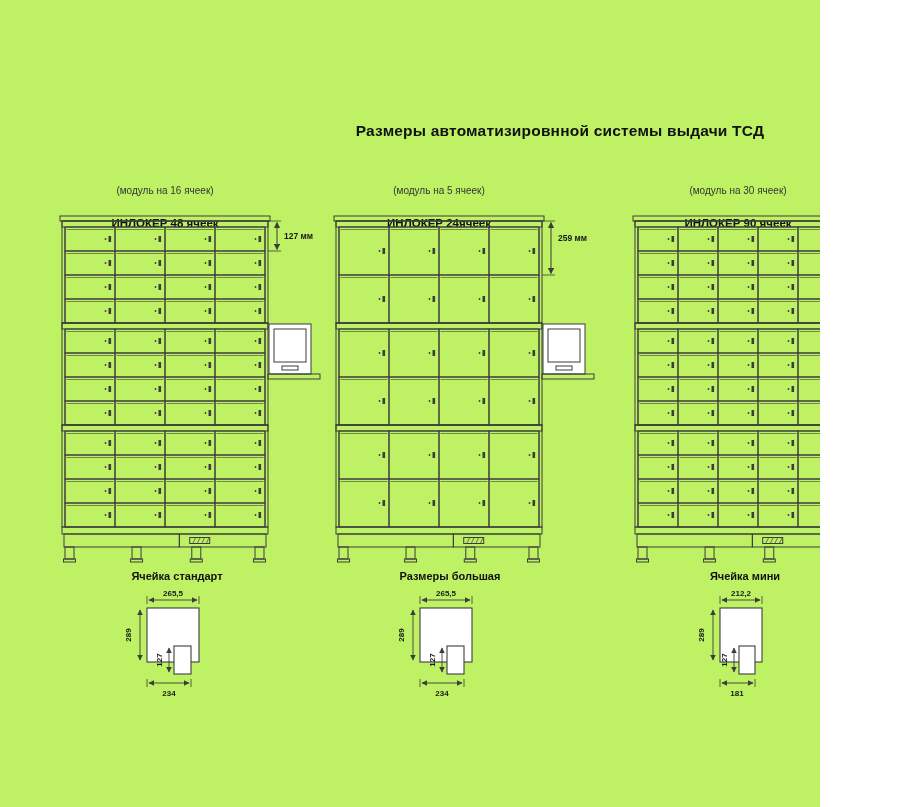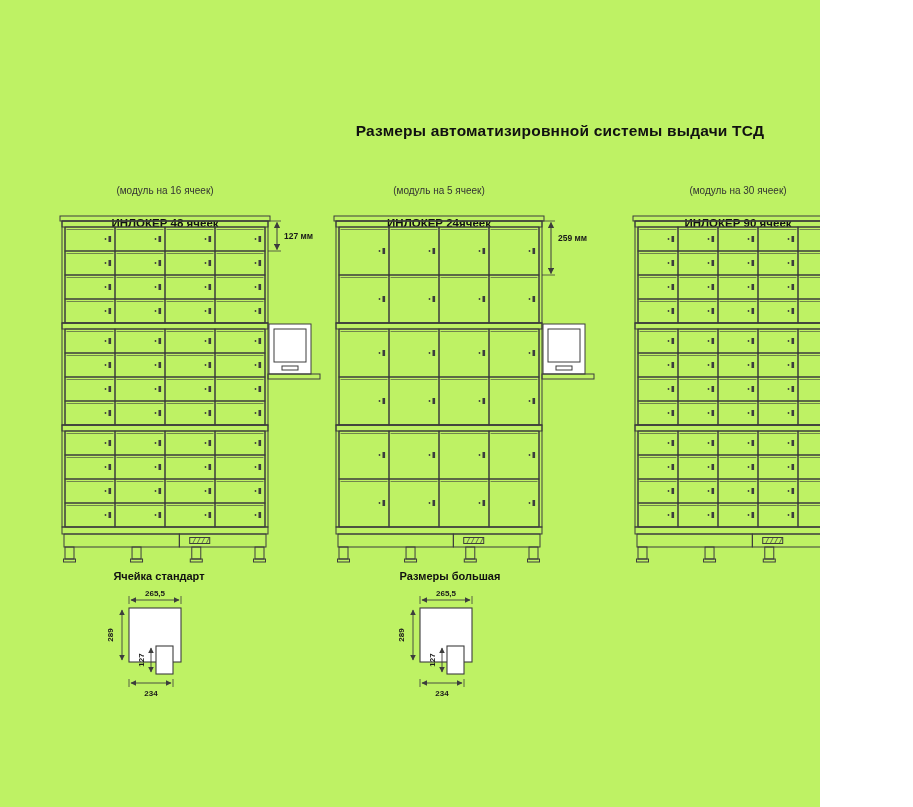--- a/index.html
+++ b/index.html
@@ -701,21 +701,21 @@
           <line x1="227" y1="14.5" x2="227" y2="41.5" stroke="#3d3d3d" stroke-width="1" marker-start="url(#ah)" marker-end="url(#ah)"></line>
           <rect x="219" y="116" width="42" height="50" fill="#ffffff" stroke="#3d3d3d" stroke-width="1"></rect>
           <rect x="224" y="121" width="32" height="33" fill="none" stroke="#3d3d3d" stroke-width="1"></rect>
           <rect x="232" y="158" width="16" height="4" fill="none" stroke="#3d3d3d" stroke-width="1"></rect>
           <rect x="218" y="166" width="52" height="5" fill="none" stroke="#3d3d3d" stroke-width="1"></rect>
         </g>
       <text class="cab-dim" x="234" y="31">127 мм</text>
     </svg>
   </div>
 
-  <div class="cell-fig" style="left:79px">
+  <div class="cell-fig" style="left:97px">
     <div class="cell-title">Ячейка стандарт</div>
     <svg class="cell-svg" width="150" height="118">
       <line class="dim" x1="47" y1="12" x2="95" y2="12" marker-start="url(#ah)" marker-end="url(#ah)"></line>
       <line class="dim-t" x1="45" y1="8" x2="45" y2="16"></line>
       <line class="dim-t" x1="97" y1="8" x2="97" y2="16"></line>
       <text class="dim-txt" x="71" y="8" text-anchor="middle">265,5</text>
       <rect class="shape" x="45" y="20" width="52" height="54"></rect>
       <line class="dim" x1="38" y1="22" x2="38" y2="72" marker-start="url(#ah)" marker-end="url(#ah)"></line>
       <text class="dim-txt" text-anchor="middle" transform="rotate(-90 29 47)" x="29" y="47">289</text>
       <rect class="shape" x="72" y="58" width="17" height="28"></rect>
@@ -741,14 +741,33 @@
       <rect class="shape" x="72" y="58" width="17" height="28"></rect>
       <line class="dim" x1="67" y1="60" x2="67" y2="84" marker-start="url(#ah)" marker-end="url(#ah)"></line>
       <text class="dim-txt" text-anchor="middle" transform="rotate(-90 60 72)" x="60" y="72">127</text>
       <line class="dim" x1="47" y1="95" x2="87" y2="95" marker-start="url(#ah)" marker-end="url(#ah)"></line>
       <line class="dim-t" x1="45" y1="91" x2="45" y2="99"></line>
       <line class="dim-t" x1="89" y1="91" x2="89" y2="99"></line>
       <text class="dim-txt" x="67" y="108" text-anchor="middle">234</text>
     </svg>
   </div>
 
+  <div class="cell-fig" style="left:665px">
+    <div class="cell-title">Ячейка мини</div>
+    <svg class="cell-svg" width="150" height="118">
+      <line class="dim" x1="52" y1="12" x2="90" y2="12" marker-start="url(#ah)" marker-end="url(#ah)"></line>
+      <line class="dim-t" x1="50" y1="8" x2="50" y2="16"></line>
+      <line class="dim-t" x1="92" y1="8" x2="92" y2="16"></line>
+      <text class="dim-txt" x="71" y="8" text-anchor="middle">212,2</text>
+      <rect class="shape" x="50" y="20" width="42" height="54"></rect>
+      <line class="dim" x1="43" y1="22" x2="43" y2="72" marker-start="url(#ah)" marker-end="url(#ah)"></line>
+      <text class="dim-txt" text-anchor="middle" transform="rotate(-90 34 47)" x="34" y="47">289</text>
+      <rect class="shape" x="69" y="58" width="16" height="28"></rect>
+      <line class="dim" x1="64" y1="60" x2="64" y2="84" marker-start="url(#ah)" marker-end="url(#ah)"></line>
+      <text class="dim-txt" text-anchor="middle" transform="rotate(-90 57 72)" x="57" y="72">127</text>
+      <line class="dim" x1="52" y1="95" x2="83" y2="95" marker-start="url(#ah)" marker-end="url(#ah)"></line>
+      <line class="dim-t" x1="50" y1="91" x2="50" y2="99"></line>
+      <line class="dim-t" x1="85" y1="91" x2="85" y2="99"></line>
+      <text class="dim-txt" x="67" y="108" text-anchor="middle">181</text>
+    </svg>
+  </div>
 
 </div>
 
 </body></html>

